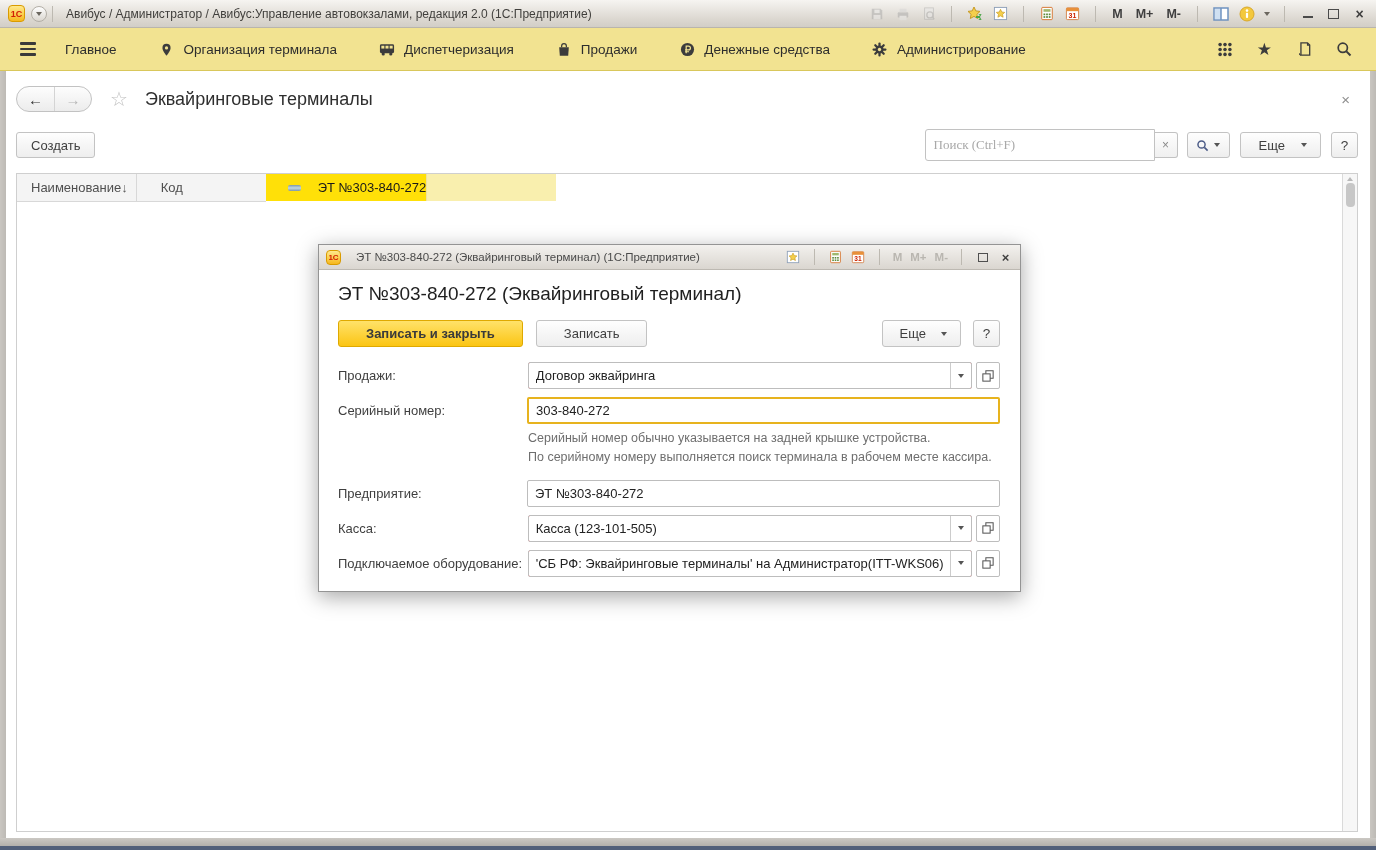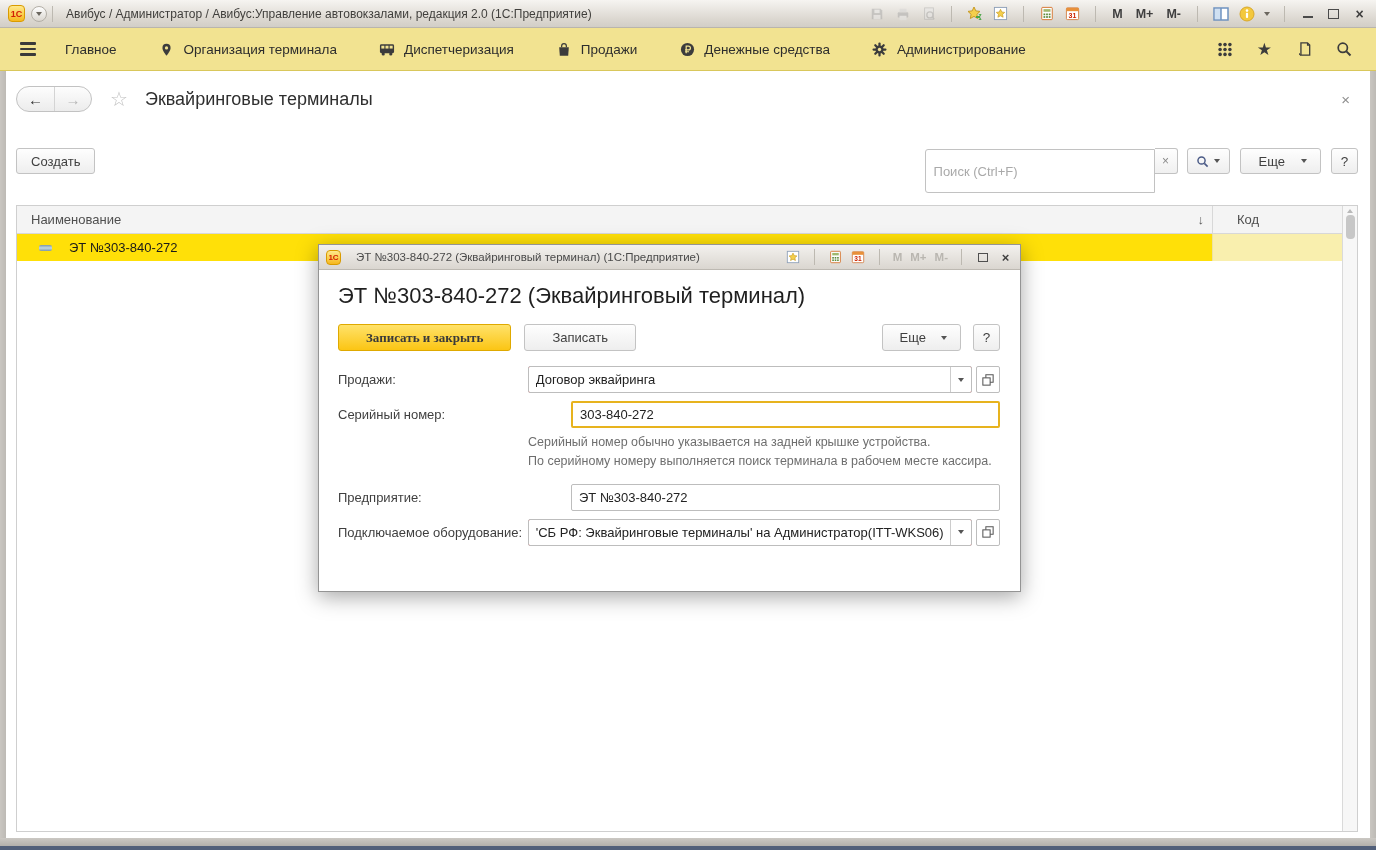--- a/index.html
+++ b/index.html
@@ -65,37 +65,37 @@
   .fav-star { margin-left:18px; font-size:20px; color:#c3c3c3; }
   .page-title { margin-left:17px; font-size:18px; color:#2f2f2f; }
   .page-close { margin-left:auto; color:#8f8f8f; font-size:15px; padding:0 8px; }
 
   .toolbar { display:flex; align-items:center; padding:12px 12px 12px 10px; }
   .btn { height:26px; border:1px solid #c3c3c3; border-radius:3px; color:#3f3f3f;
     background:linear-gradient(#fefefe,#eeeeee); font-size:13px;
     display:inline-flex; align-items:center; justify-content:center; }
   .btn-create { padding:0 14px; }
   .toolbar-right { margin-left:auto; display:flex; align-items:center; }
-  .search-input { width:230px; height:44px; border:1px solid #c2c2c2;
+  .search-input { width:230px; height:32px; border:1px solid #c2c2c2;
     border-radius:3px 0 0 3px; padding:0 8px; font-size:13px;
-    font-family:Liberation Sans, sans-serif; color:#333;margin-top:20px; }
+    font-family:Liberation Serif, serif; color:#333; }
   .search-input::placeholder { color:#a9a9a9; }
   .search-clear { width:23px; height:26px; border:1px solid #c2c2c2; border-left:none;
     border-radius:0 3px 3px 0; background:linear-gradient(#fefefe,#f0f0f0);
     color:#8a8a8a; font-size:12px; display:flex; align-items:center; justify-content:center; }
   .search-btn { margin-left:9px; width:43px; gap:5px; }
   .more-btn { margin-left:10px; padding:0 13px 0 18px; gap:16px; }
   .help-btn { margin-left:10px; width:27px; font-size:13.5px; }
   .caret-sm { width:0; height:0; border-left:3.5px solid transparent;
     border-right:3.5px solid transparent; border-top:4px solid #555; }
 
   
   .list { flex:1; margin:0 12px 6px 10px; border:1px solid #cfcfcf;
     display:flex; flex-direction:row; min-height:0; }
-  .list-main { flex:1; display:flex; flex-direction:column; min-width:0; }
+  .list-main { flex:1; display:flex; flex-direction:row; min-width:0; }
   .lheader { height:28px; display:flex; background:#f4f4f4;
     border-bottom:1px solid #d8d8d8; color:#4f4f4f; font-size:13px; }
   .hname { flex:1; display:flex; align-items:center; padding:0 8px 0 14px; }
   .sortind { margin-left:auto; color:#5a5a5a; }
   .hcode { width:130px; display:flex; align-items:center; padding-left:24px;
     border-left:1px solid #d8d8d8; }
   .lrow { height:27px; display:flex; font-size:13px; color:#1a1a1a; }
   .cname { flex:1; display:flex; align-items:center; padding-left:22px; background:#ffe008; }
   .item-ico { width:13px; height:6px; border-radius:2px; margin-right:17px;
     background:linear-gradient(#7d98a8,#c2d8e2 50%,#7d98a8); }
@@ -113,43 +113,43 @@
     border-bottom:1px solid #bdb9b2; display:flex; align-items:center; padding:0 7px; }
   .dlg-titlebar .logo1c { width:15px; height:15px; font-size:8px; }
   .dlg-title { font-size:11.5px; color:#4a4a4a; margin-left:15px; white-space:nowrap;
     overflow:hidden; }
   .dlg-tb-right { margin-left:auto; display:flex; align-items:center; gap:8px; }
   .dlg-tb-right .tbicon { width:15px; height:15px; }
   .mbtn-dis { font-size:11.5px; font-weight:bold; color:#b9b6b0; }
   .dlg-max { width:10px; height:9px; border:1.5px solid #4f4f4f; }
   .dlg-close { font-size:13px; font-weight:bold; color:#3f3f3f; line-height:1; }
   .dlg-body { padding:13px 20px 16px 19px; }
-  .dlg-heading { font-size:22px; color:#1f1f1f; margin-bottom:15px; }
+  .dlg-heading { font-size:19px; color:#1f1f1f; margin-bottom:15px; }
   .dlg-btnrow { display:flex; align-items:center; margin-bottom:15px; }
   .btn-primary { height:27px; padding:0 27px; border:1px solid #dfa900; border-radius:3px;
     background:linear-gradient(#ffe26a,#fbc514); font-size:13px; font-weight:bold;
-    color:#3a3a3a; display:inline-flex; align-items:center;font-family:Liberation Serif, serif; }
+    color:#3a3a3a; display:inline-flex; align-items:center; }
   .btn-save { height:27px; padding:0 27px; margin-left:13px; }
   .dlg-right { margin-left:auto; display:flex; align-items:center; }
   .dlg-more { height:27px; padding:0 13px 0 17px; gap:15px; }
   .dlg-help { height:27px; width:27px; margin-left:12px; font-size:13.5px; }
   .frow { display:flex; margin-bottom:8px; }
   .flabel { width:190px; font-size:13px; color:#3f3f3f; padding-top:6px; }
   .ffield { width:473px; display:flex; align-items:center; }
   .combo { flex:1; display:flex; height:27px; border:1px solid #bdbdbd; border-radius:2px;
     background:#ef4444; overflow:hidden; }
   .combo input { flex:1; min-width:0; border:none; outline:none; padding:0 7px;
     font-size:13px; font-family:"Liberation Sans",sans-serif; color:#222; }
   .combo-caret { width:21px; border-left:1px solid #cccccc; display:flex;
     align-items:center; justify-content:center; background:#fff; }
   .open-btn { width:24px; height:27px; margin-left:4px; border:1px solid #bdbdbd;
     border-radius:2px; background:#fff; display:flex; align-items:center;
     justify-content:center; flex:none; }
   .txt-input { width:473px; height:27px; border:1px solid #bdbdbd; border-radius:2px;
-    padding:0 7px; font-size:13px; font-family:"Liberation Sans",sans-serif; color:#222;margin-left:44px; }
+    padding:0 7px; font-size:13px; font-family:"Liberation Sans",sans-serif; color:#222; }
   .txt-focus { border:2px solid #e7b31e; }
   .hint { margin:5px 0 13px 190px; width:473px; font-size:12.5px; color:#6e6e6e;
     line-height:1.5; }
 </style>
 </head>
 <body>
 
 <div class="app">
 
   <div class="titlebar">
@@ -497,20 +497,37 @@
         <div>По серийному номеру выполняется поиск терминала в рабочем месте кассира.</div>
       </div>
 
       <div class="frow">
         <div class="flabel">Предприятие:</div>
         <div class="ffield">
           <input class="txt-input" value="ЭТ №303-840-272" style="">
         </div>
       </div>
 
+      <div class="frow">
+        <div class="flabel">Касса:</div>
+        <div class="ffield">
+          <div class="combo">
+            <input value="Касса (123-101-505)" style="">
+            <span class="combo-caret">
+                <i class="caret-sm"></i>
+              </span>
+          </div>
+          <span class="open-btn">
+            <svg width="12" height="12" viewBox="0 0 14 14">
+                <rect x="1" y="4.5" width="8.5" height="8.5" fill="none" stroke="#555" stroke-width="1.2"></rect>
+                <path d="M4.5 4.5V1H13v8.5H9.5" fill="none" stroke="#555" stroke-width="1.2"></path>
+              </svg>
+            </span>
+        </div>
+      </div>
 
       <div class="frow">
         <div class="flabel">Подключаемое оборудование:</div>
         <div class="ffield">
           <div class="combo">
             <input value="'СБ РФ: Эквайринговые терминалы' на Администратор(ITT-WKS06)" style="">
             <span class="combo-caret">
                 <i class="caret-sm"></i>
               </span>
           </div>

